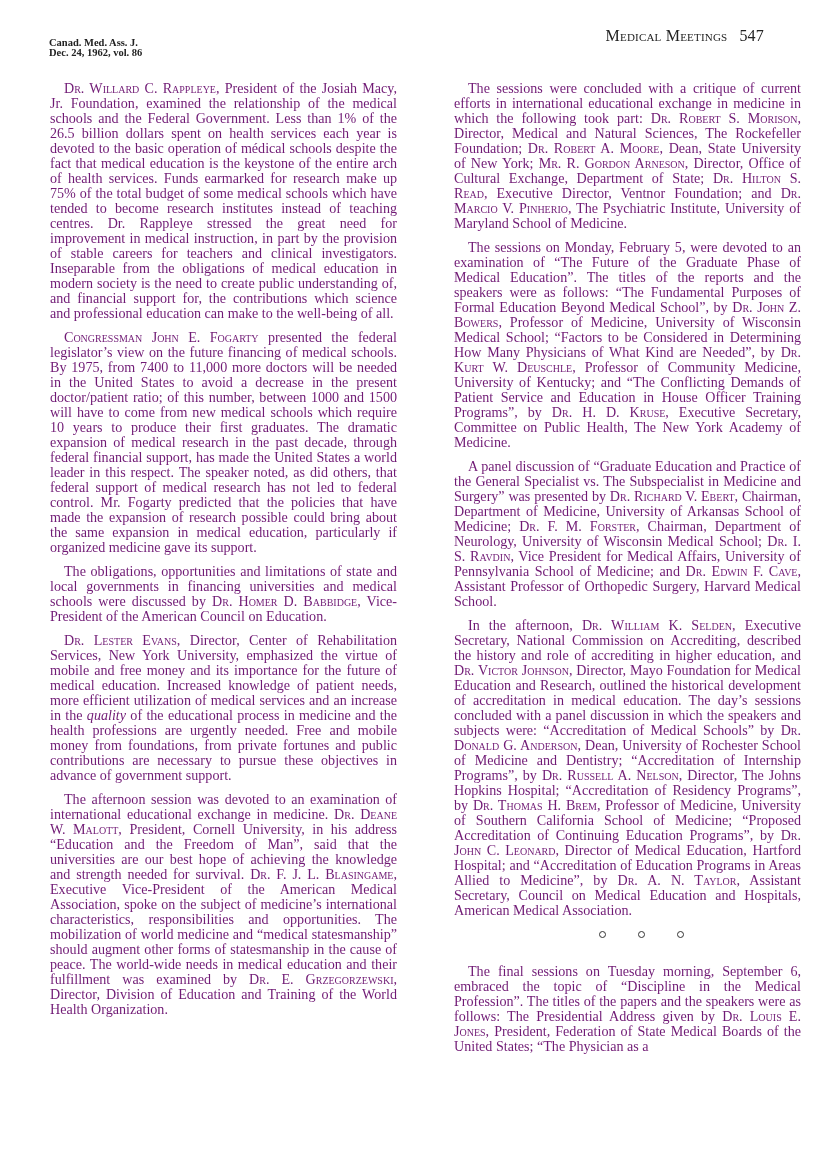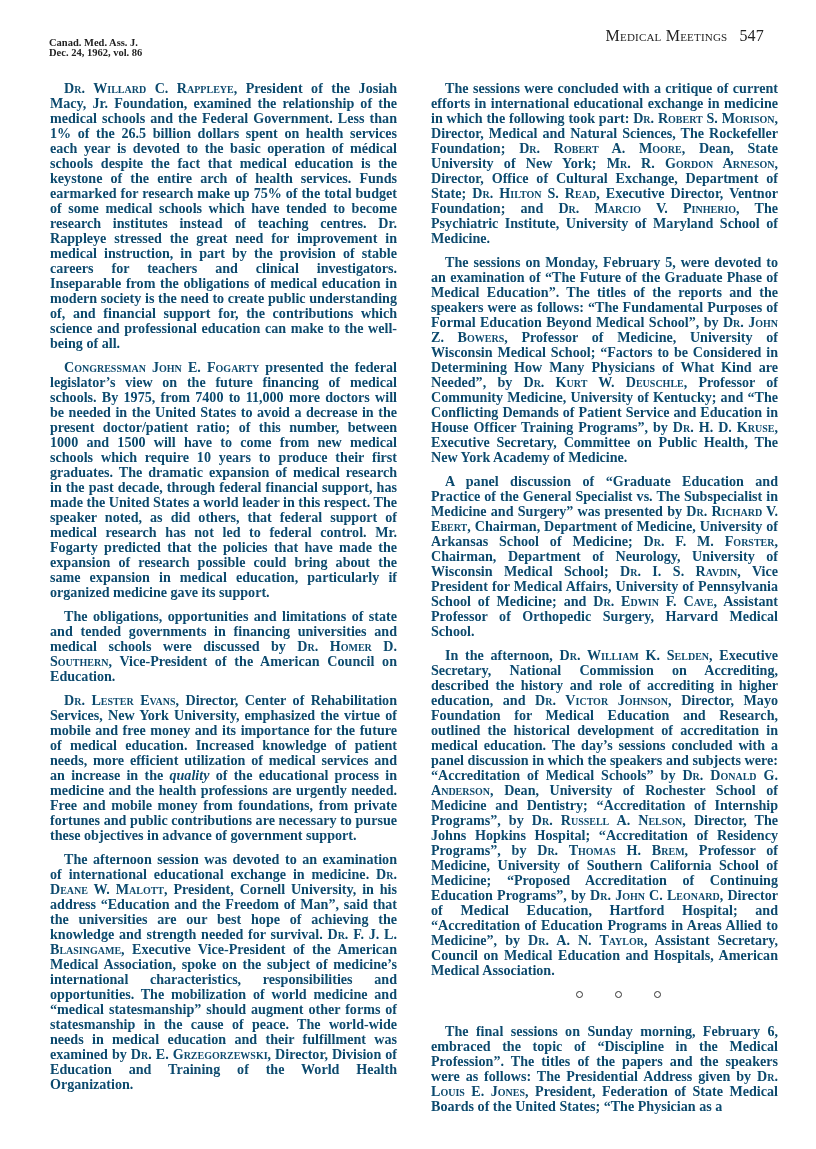--- a/index.html
+++ b/index.html
@@ -5,23 +5,23 @@
   html, body { margin:0; padding:0; background:#ffffff; }
   body { width:816px; height:1149px; position:relative; overflow:hidden; color:#1a1a1a;
          font-family:"DejaVu Serif", "Liberation Serif", serif; }
   .journal-ref { position:absolute; left:49px; top:30px; font-family:"Liberation Serif", serif;
          font-weight:bold; font-size:10.5px; line-height:10px; color:#222;margin-top:8px; }
   .running-head { position:absolute; right:52px; top:27px; font-family:"Liberation Serif", serif;
          font-size:16px; color:#222; letter-spacing:0.2px; }
   .running-head .sc { font-variant:small-caps; }
   .running-head .pg { margin-left:12px; }
   .col { position:absolute; top:81px; width:347px; font-family:"Liberation Serif", serif;
-         font-size:14.1px; line-height:15.0px; text-align:justify; hyphens:manual; color:#0c4a6e;font-weight:bold; }
+         font-size:14.1px; line-height:15.0px; text-align:justify; hyphens:manual; color:#701a75; }
   .col-left { left:50px; }
-  .col-right { left:431px; }
+  .col-right { left:454px; }
   .para { margin:0 0 9px 0; text-indent:14px; }
   .sc { font-variant:small-caps; }
   .it { font-style:italic; }
   .dots { text-align:center; margin:6px 0 22px 0; letter-spacing:28px; font-size:12px; padding-left:28px; }
   .dot { display:inline-block; width:5px; height:5px; border-radius:50%; border:1.3px solid #333; margin:0 16px; }
 </style>
 </head>
 <body>
 
 <div class="journal-ref">
@@ -29,24 +29,24 @@
   <div>Dec. 24, 1962, vol. 86</div>
 </div>
 
 <div class="running-head">
   <span class="sc">Medical Meetings</span><span class="pg">547</span>
 </div>
 
 <div class="col col-left">
     <p class="para"><span class="sc">Dr. Willard C. Rappleye</span><span>, President of the Josiah Macy, Jr. Foundation, examined the relationship of the medical schools and the Federal Government. Less than 1% of the 26.5 billion dollars spent on health services each year is devoted to the basic operation of médical schools despite the fact that medical education is the keystone of the entire arch of health services. Funds earmarked for research make up 75% of the total budget of some medical schools which have tended to become research institutes instead of teaching centres. Dr. Rappleye stressed the great need for improvement in medical instruction, in part by the provision of stable careers for teachers and clinical investigators. Inseparable from the obligations of medical education in modern society is the need to create public understanding of, and financial support for, the contributions which science and professional education can make to the well-being of all.</span></p>
     <p class="para"><span class="sc">Congressman John E. Fogarty</span><span> presented the federal legislator’s view on the future financing of medical schools. By 1975, from 7400 to 11,000 more doctors will be needed in the United States to avoid a decrease in the present doctor/patient ratio; of this number, between 1000 and 1500 will have to come from new medical schools which require 10 years to produce their first graduates. The dramatic expansion of medical research in the past decade, through federal financial support, has made the United States a world leader in this respect. The speaker noted, as did others, that federal support of medical research has not led to federal control. Mr. Fogarty predicted that the policies that have made the expansion of research possible could bring about the same expansion in medical education, particularly if organized medicine gave its support.</span></p>
-    <p class="para"><span>The obligations, opportunities and limitations of state and tended governments in financing universities and medical schools were discussed by </span><span class="sc">Dr. Homer D. Southern</span><span>, Vice-President of the American Council on Education.</span></p>
+    <p class="para"><span>The obligations, opportunities and limitations of state and local governments in financing universities and medical schools were discussed by </span><span class="sc">Dr. Homer D. Babbidge</span><span>, Vice-President of the American Council on Education.</span></p>
     <p class="para"><span class="sc">Dr. Lester Evans</span><span>, Director, Center of Rehabilitation Services, New York University, emphasized the virtue of mobile and free money and its importance for the future of medical education. Increased knowledge of patient needs, more efficient utilization of medical services and an increase in the </span><span class="it">quality</span><span> of the educational process in medicine and the health professions are urgently needed. Free and mobile money from foundations, from private fortunes and public contributions are necessary to pursue these objectives in advance of government support.</span></p>
     <p class="para"><span>The afternoon session was devoted to an examination of international educational exchange in medicine. </span><span class="sc">Dr. Deane W. Malott</span><span>, President, Cornell University, in his address “Education and the Freedom of Man”, said that the universities are our best hope of achieving the knowledge and strength needed for survival. </span><span class="sc">Dr. F. J. L. Blasingame</span><span>, Executive Vice-President of the American Medical Association, spoke on the subject of medicine’s international characteristics, responsibilities and opportunities. The mobilization of world medicine and “medical statesmanship” should augment other forms of statesmanship in the cause of peace. The world-wide needs in medical education and their fulfillment was examined by </span><span class="sc">Dr. E. Grzegorzewski</span><span>, Director, Division of Education and Training of the World Health Organization.</span></p>
   </div>
 <div class="col col-right">
     <p class="para"><span>The sessions were concluded with a critique of current efforts in international educational exchange in medicine in which the following took part: </span><span class="sc">Dr. Robert S. Morison</span><span>, Director, Medical and Natural Sciences, The Rockefeller Foundation; </span><span class="sc">Dr. Robert A. Moore</span><span>, Dean, State University of New York; </span><span class="sc">Mr. R. Gordon Arneson</span><span>, Director, Office of Cultural Exchange, Department of State; </span><span class="sc">Dr. Hilton S. Read</span><span>, Executive Director, Ventnor Foundation; and </span><span class="sc">Dr. Marcio V. Pinherio</span><span>, The Psychiatric Institute, University of Maryland School of Medicine.</span></p>
     <p class="para"><span>The sessions on Monday, February 5, were devoted to an examination of “The Future of the Graduate Phase of Medical Education”. The titles of the reports and the speakers were as follows: “The Fundamental Purposes of Formal Education Beyond Medical School”, by </span><span class="sc">Dr. John Z. Bowers</span><span>, Professor of Medicine, University of Wisconsin Medical School; “Factors to be Considered in Determining How Many Physicians of What Kind are Needed”, by </span><span class="sc">Dr. Kurt W. Deuschle</span><span>, Professor of Community Medicine, University of Kentucky; and “The Conflicting Demands of Patient Service and Education in House Officer Training Programs”, by </span><span class="sc">Dr. H. D. Kruse</span><span>, Executive Secretary, Committee on Public Health, The New York Academy of Medicine.</span></p>
     <p class="para"><span>A panel discussion of “Graduate Education and Practice of the General Specialist vs. The Subspecialist in Medicine and Surgery” was presented by </span><span class="sc">Dr. Richard V. Ebert</span><span>, Chairman, Department of Medicine, University of Arkansas School of Medicine; </span><span class="sc">Dr. F. M. Forster</span><span>, Chairman, Department of Neurology, University of Wisconsin Medical School; </span><span class="sc">Dr. I. S. Ravdin</span><span>, Vice President for Medical Affairs, University of Pennsylvania School of Medicine; and </span><span class="sc">Dr. Edwin F. Cave</span><span>, Assistant Professor of Orthopedic Surgery, Harvard Medical School.</span></p>
     <p class="para"><span>In the afternoon, </span><span class="sc">Dr. William K. Selden</span><span>, Executive Secretary, National Commission on Accrediting, described the history and role of accrediting in higher education, and </span><span class="sc">Dr. Victor Johnson</span><span>, Director, Mayo Foundation for Medical Education and Research, outlined the historical development of accreditation in medical education. The day’s sessions concluded with a panel discussion in which the speakers and subjects were: “Accreditation of Medical Schools” by </span><span class="sc">Dr. Donald G. Anderson</span><span>, Dean, University of Rochester School of Medicine and Dentistry; “Accreditation of Internship Programs”, by </span><span class="sc">Dr. Russell A. Nelson</span><span>, Director, The Johns Hopkins Hospital; “Accreditation of Residency Programs”, by </span><span class="sc">Dr. Thomas H. Brem</span><span>, Professor of Medicine, University of Southern California School of Medicine; “Proposed Accreditation of Continuing Education Programs”, by </span><span class="sc">Dr. John C. Leonard</span><span>, Director of Medical Education, Hartford Hospital; and “Accreditation of Education Programs in Areas Allied to Medicine”, by </span><span class="sc">Dr. A. N. Taylor</span><span>, Assistant Secretary, Council on Medical Education and Hospitals, American Medical Association.</span></p>
     <div class="dots"><span class="dot"></span><span class="dot"></span><span class="dot"></span></div>
-    <p class="para"><span>The final sessions on Sunday morning, February 6, embraced the topic of “Discipline in the Medical Profession”. The titles of the papers and the speakers were as follows: The Presidential Address given by </span><span class="sc">Dr. Louis E. Jones</span><span>, President, Federation of State Medical Boards of the United States; “The Physician as a</span></p>
+    <p class="para"><span>The final sessions on Tuesday morning, September 6, embraced the topic of “Discipline in the Medical Profession”. The titles of the papers and the speakers were as follows: The Presidential Address given by </span><span class="sc">Dr. Louis E. Jones</span><span>, President, Federation of State Medical Boards of the United States; “The Physician as a</span></p>
   </div>
 
 </body></html>

